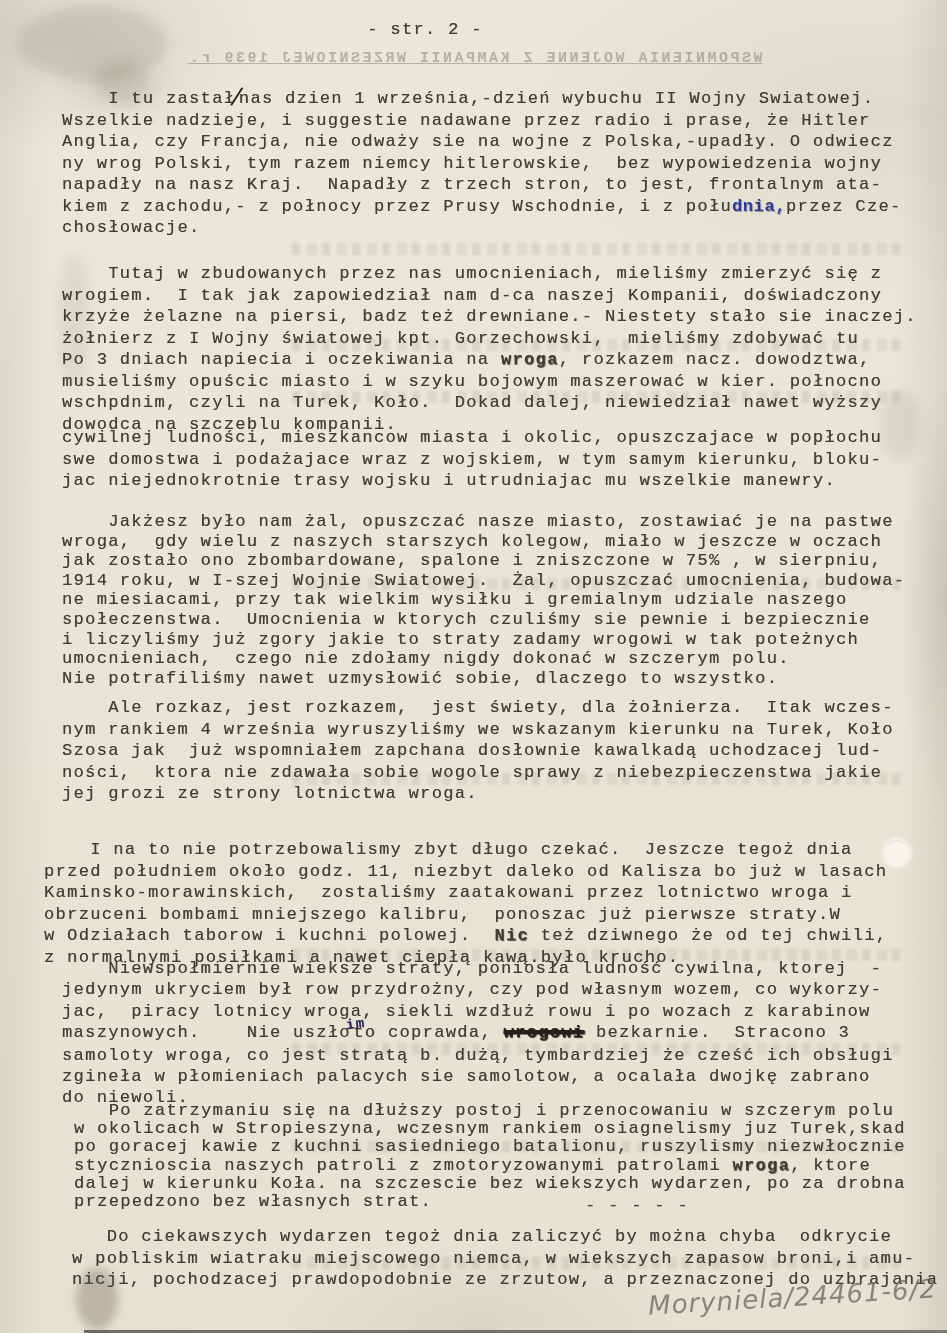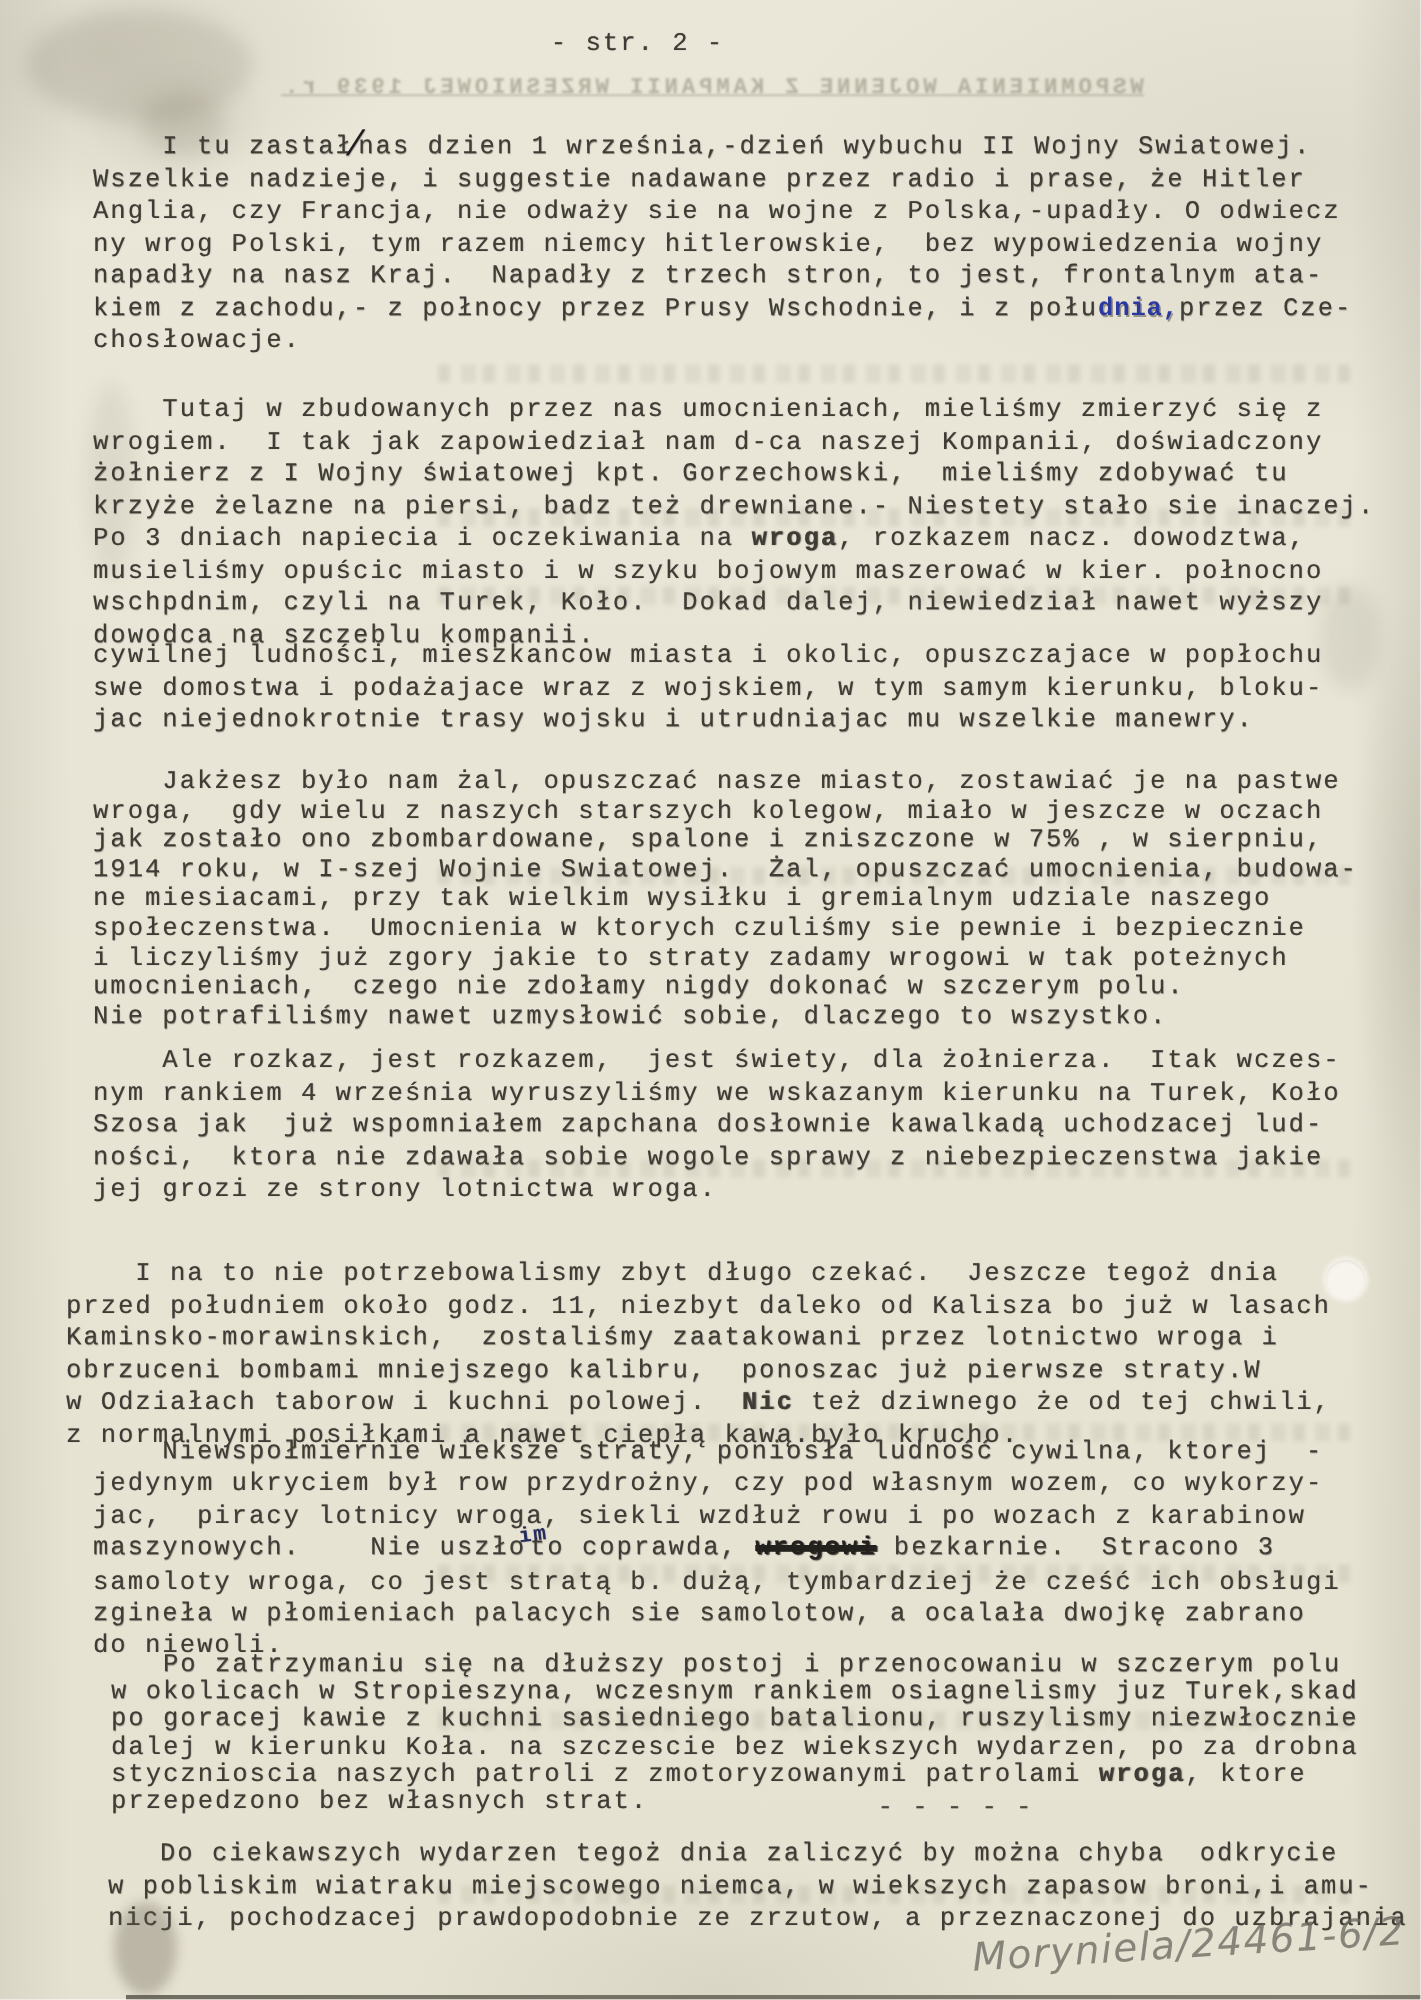--- a/index.html
+++ b/index.html
@@ -84,22 +84,22 @@
         <div class="tline"><span class="seg-n">Wszelkie nadzieje, i suggestie nadawane przez radio i prase, że Hitler</span></div>
         <div class="tline"><span class="seg-n">Anglia, czy Francja, nie odważy sie na wojne z Polska,-upadły. O odwiecz</span></div>
         <div class="tline"><span class="seg-n">ny wrog Polski, tym razem niemcy hitlerowskie,  bez wypowiedzenia wojny</span></div>
         <div class="tline"><span class="seg-n">napadły na nasz Kraj.  Napadły z trzech stron, to jest, frontalnym ata-</span></div>
         <div class="tline"><span class="seg-n">kiem z zachodu,- z połnocy przez Prusy Wschodnie, i z połu</span><span class="seg-blue">dnia,</span><span class="seg-n">przez Cze-</span></div>
         <div class="tline"><span class="seg-n">chosłowacje.</span></div>
       </div>
       <div class="para" style="top: 263px; left: 62px; line-height: 21.5px;">
         <div class="tline"><span class="seg-n">    Tutaj w zbudowanych przez nas umocnieniach, mieliśmy zmierzyć się z</span></div>
         <div class="tline"><span class="seg-n">wrogiem.  I tak jak zapowiedział nam d-ca naszej Kompanii, doświadczony</span></div>
+        <div class="tline"><span class="seg-n">krzyże żelazne na piersi, badz też drewniane.- Niestety stało sie inaczej.</span></div>
         <div class="tline"><span class="seg-n">żołnierz z I Wojny światowej kpt. Gorzechowski,  mieliśmy zdobywać tu</span></div>
-        <div class="tline"><span class="seg-n">krzyże żelazne na piersi, badz też drewniane.- Niestety stało sie inaczej.</span></div>
         <div class="tline"><span class="seg-n">Po 3 dniach napiecia i oczekiwania na </span><span class="seg-b">wroga</span><span class="seg-n">, rozkazem nacz. dowodztwa,</span></div>
         <div class="tline"><span class="seg-n">musieliśmy opuścic miasto i w szyku bojowym maszerować w kier. połnocno</span></div>
         <div class="tline"><span class="seg-n">wschpdnim, czyli na Turek, Koło.  Dokad dalej, niewiedział nawet wyższy</span></div>
         <div class="tline"><span class="seg-n">dowodca na szczeblu kompanii.</span></div>
       </div>
       <div class="para" style="top: 427px; left: 62px; line-height: 21.5px;">
         <div class="tline"><span class="seg-n">cywilnej ludności, mieszkancow miasta i okolic, opuszczajace w popłochu</span></div>
         <div class="tline"><span class="seg-n">swe domostwa i podażajace wraz z wojskiem, w tym samym kierunku, bloku-</span></div>
         <div class="tline"><span class="seg-n">jac niejednokrotnie trasy wojsku i utrudniajac mu wszelkie manewry.</span></div>
       </div>
@@ -135,22 +135,22 @@
         <div class="tline"><span class="seg-n">jac,  piracy lotnicy wroga, siekli wzdłuż rowu i po wozach z karabinow</span></div>
         <div class="tline"><span class="seg-n">maszynowych.    Nie uszło</span><span class="seg-pen">im</span><span class="seg-n">to coprawda, </span><span class="seg-xx">wrogowi</span><span class="seg-n"> bezkarnie.  Stracono 3</span></div>
         <div class="tline"><span class="seg-n">samoloty wroga, co jest stratą b. dużą, tymbardziej że cześć ich obsługi</span></div>
         <div class="tline"><span class="seg-n">zgineła w płomieniach palacych sie samolotow, a ocalała dwojkę zabrano</span></div>
         <div class="tline"><span class="seg-n">do niewoli.</span></div>
       </div>
       <div class="para" style="top: 1102px; left: 74px; line-height: 18.2px;">
         <div class="tline"><span class="seg-n">   Po zatrzymaniu się na dłuższy postoj i przenocowaniu w szczerym polu</span></div>
         <div class="tline"><span class="seg-n">w okolicach w Stropieszyna, wczesnym rankiem osiagnelismy juz Turek,skad</span></div>
         <div class="tline"><span class="seg-n">po goracej kawie z kuchni sasiedniego batalionu, ruszylismy niezwłocznie</span></div>
+        <div class="tline"><span class="seg-n">stycznioscia naszych patroli z zmotoryzowanymi patrolami </span><span class="seg-b">wroga</span><span class="seg-n">, ktore</span></div>
         <div class="tline"><span class="seg-n">dalej w kierunku Koła. na szczescie bez wiekszych wydarzen, po za drobna</span></div>
-        <div class="tline"><span class="seg-n">stycznioscia naszych patroli z zmotoryzowanymi patrolami </span><span class="seg-b">wroga</span><span class="seg-n">, ktore</span></div>
         <div class="tline"><span class="seg-n">przepedzono bez własnych strat.</span></div>
       </div>
       <div class="para" style="top: 1226px; left: 72px; line-height: 21.5px;">
         <div class="tline"><span class="seg-n">   Do ciekawszych wydarzen tegoż dnia zaliczyć by można chyba  odkrycie</span></div>
         <div class="tline"><span class="seg-n">w pobliskim wiatraku miejscowego niemca, w wiekszych zapasow broni,i amu-</span></div>
         <div class="tline"><span class="seg-n">nicji, pochodzacej prawdopodobnie ze zrzutow, a przeznaczonej do uzbrajania</span></div>
       </div>
     </div>
 
   <div class="typed dash-sep">-    -     -    -   -</div>

